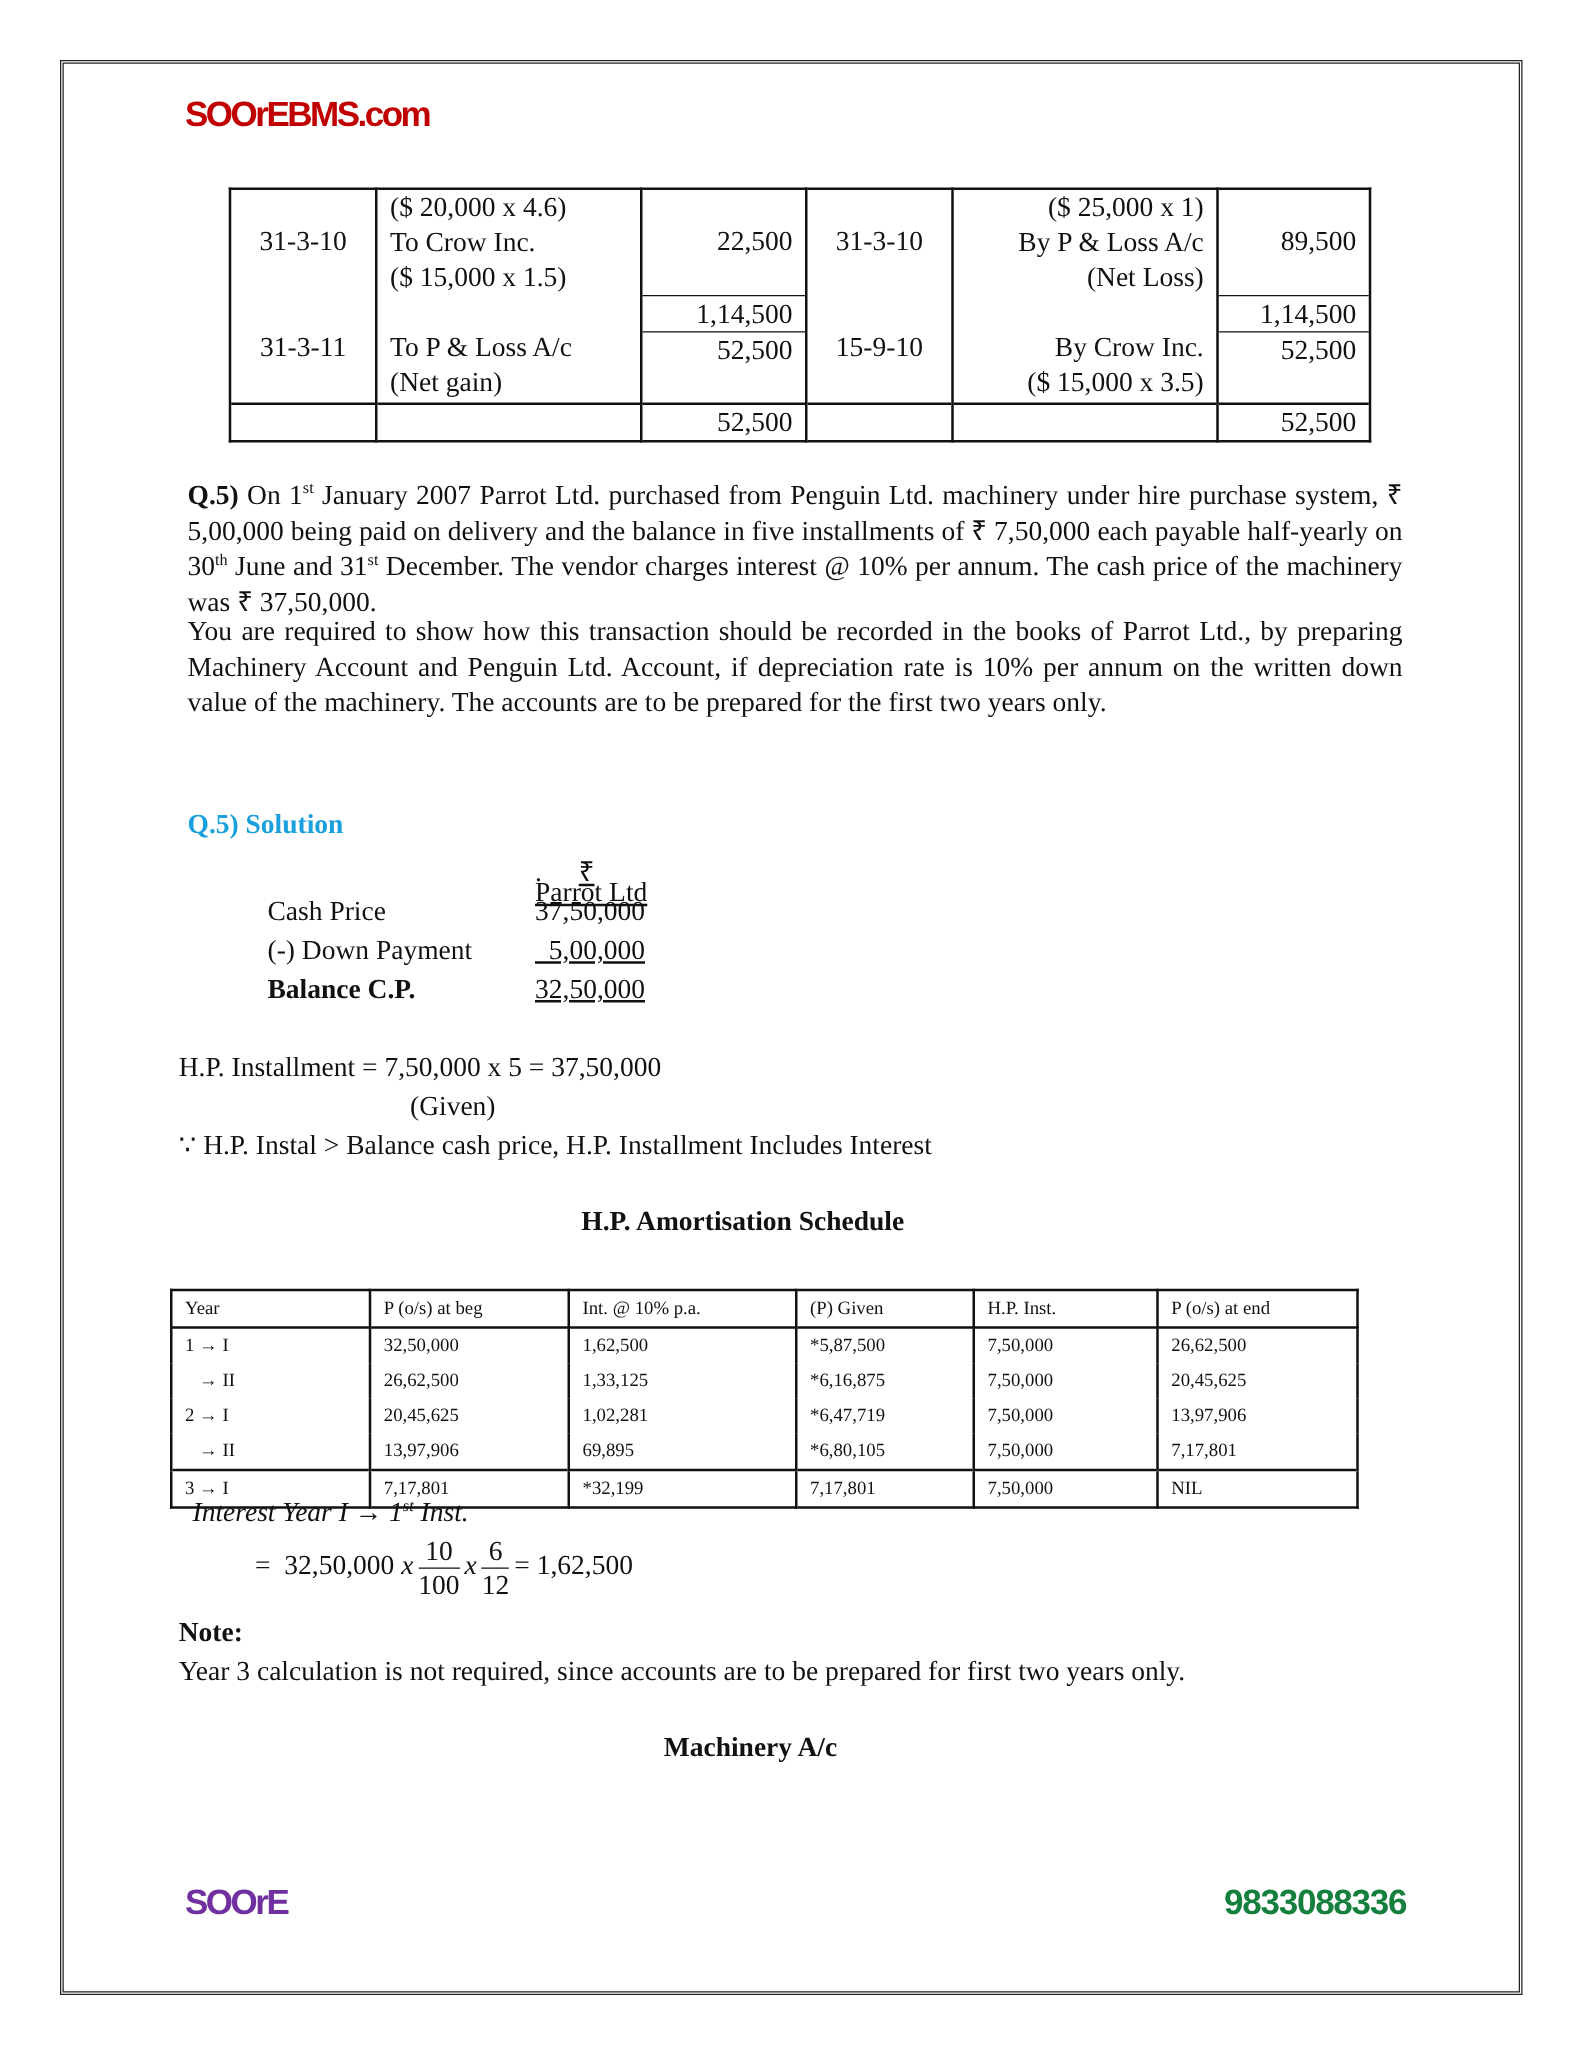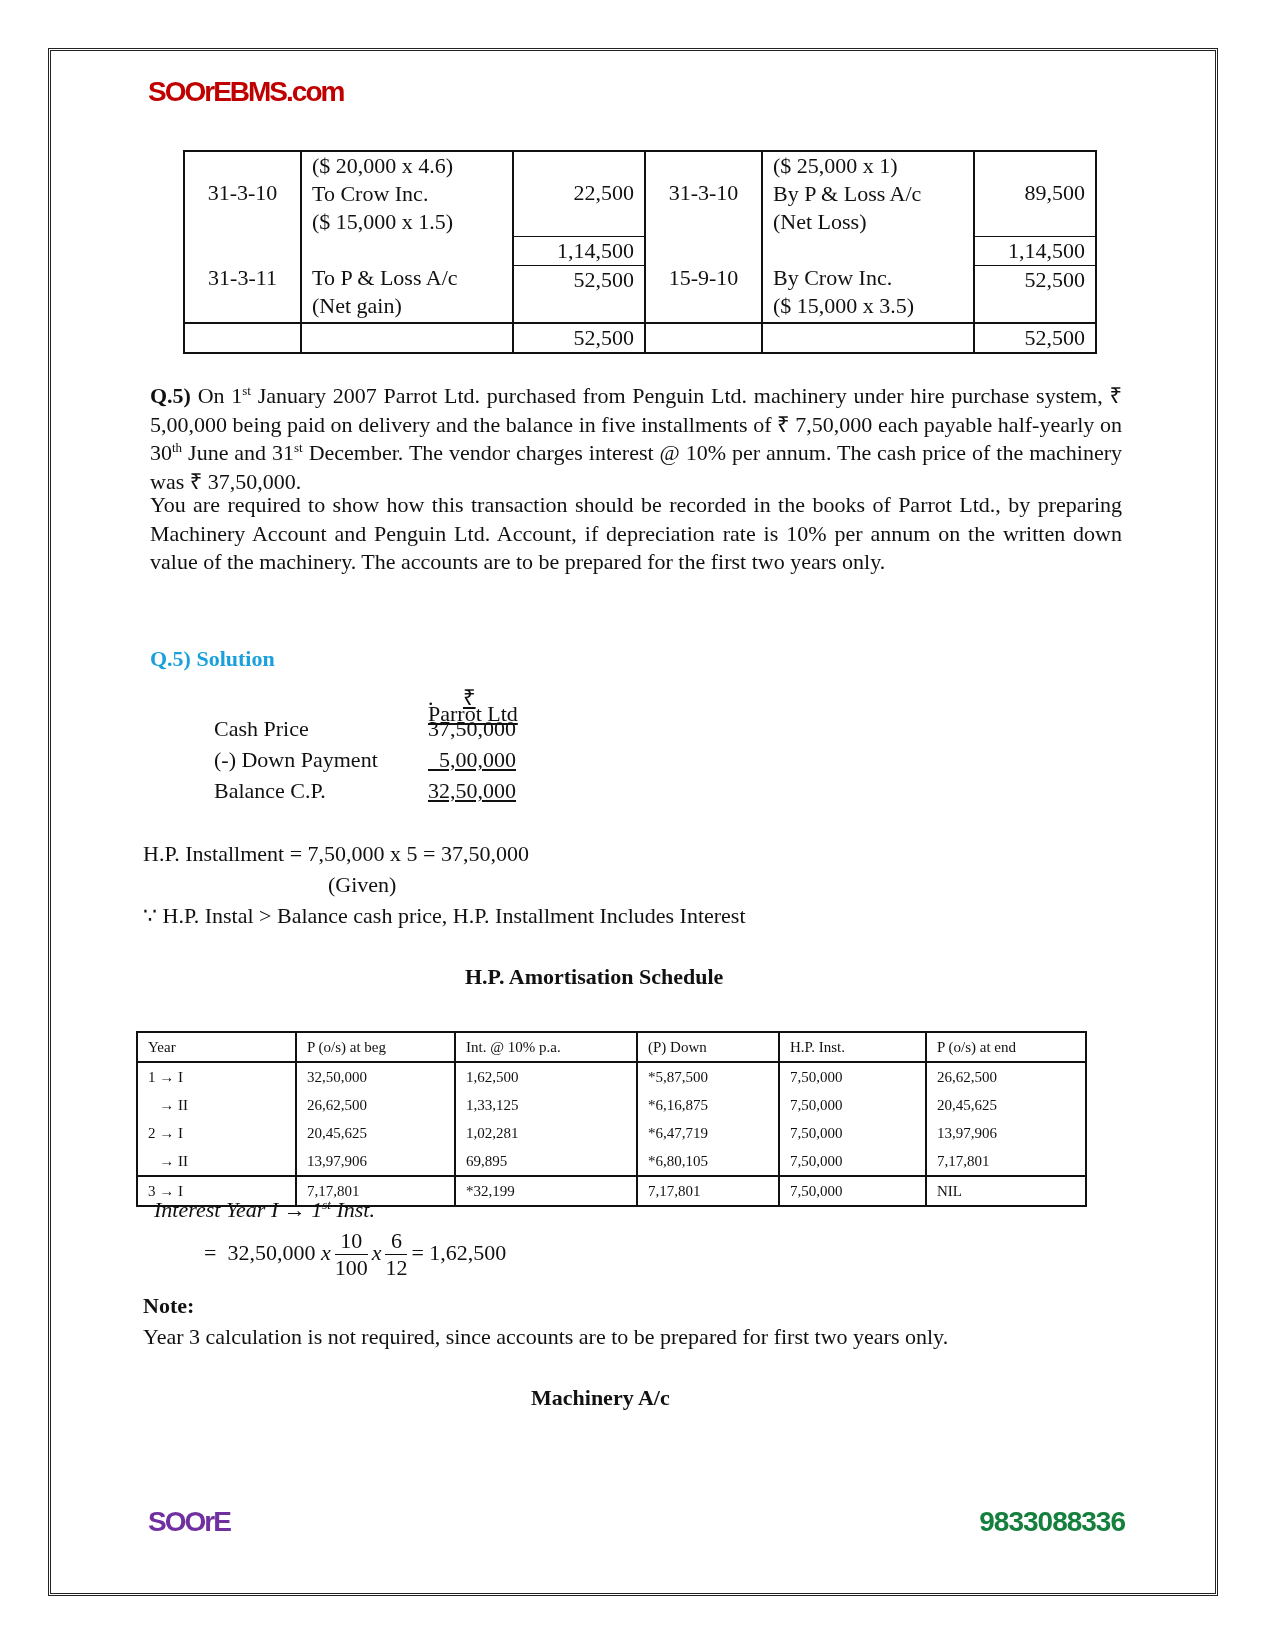--- a/index.html
+++ b/index.html
@@ -16,21 +16,21 @@
   
   table.ledger { position: absolute; left: 183px; top: 150px; border-collapse: collapse;
                  font-size: 22px; line-height: 28px; }
   table.ledger td { border-left: 2px solid #111; border-right: 2px solid #111; padding: 0 10px; vertical-align: top; }
   table.ledger tr.top td { border-top: 2px solid #111; }
   table.ledger tr.bottom td { border-top: 2px solid #111; border-bottom: 2px solid #111; }
   .c-date { width: 95px; text-align: center; }
   .c-part { width: 190px; }
   .c-amt  { width: 110px; text-align: right; }
   .c-date2{ width: 95px; text-align: center; }
-  .c-part2{ width: 190px; }
+  .c-part2{ width: 190px; text-align: right; }
   .c-amt2 { width: 100px; text-align: right; }
   .subline { border-top: 1.5px solid #111; border-bottom: 1.5px solid #111; margin: 0 -10px; padding: 0 10px; }
 
   .para { position: absolute; left: 150px; width: 972px; font-size: 22px; line-height: 28.5px; text-align: justify; }
   .para b { font-weight: bold; }
   sup { font-size: 13px; line-height: 0; vertical-align: super; }
   .sol-title { left: 150px; top: 646px; font-size: 22px; font-weight: bold; color: #1aa0dc; }
 
   .calc { font-size: 22px; line-height: 32px; }
   .u { text-decoration: underline; }
@@ -111,37 +111,37 @@
 
 <div class="abs calc u" style="left:428px; top:650px;margin-top:48px;">Parrot Ltd</div>
 <div class="abs calc" style="left:428px; top:682px;">
   <span>.</span>
   <span class="u" style="margin-left:24px">₹</span>
 </div>
 <div class="abs calc" style="left:214px; top:713px;text-align:right;">Cash Price</div>
 <div class="abs calc" style="left:428px; top:713px;">37,50,000</div>
 <div class="abs calc" style="left:214px; top:744px;">(-) Down Payment</div>
 <div class="abs calc u" style="left:428px; top:744px; white-space:pre;">  5,00,000</div>
-<div class="abs calc" style="left:214px; top:775px;">Balance C.P.</div>
+<div class="abs calc" style="left:214px; top:775px;font-weight:bold;">Balance C.P.</div>
 <div class="abs calc u" style="left:428px; top:775px;">32,50,000</div>
 
 <div class="abs calc" style="left:143px; top:838px;">H.P. Installment = 7,50,000 x 5 = 37,50,000</div>
 <div class="abs calc" style="left:328px; top:869px;">(Given)</div>
 <div class="abs calc" style="left:143px; top:900px;">
   <span>∵</span><span> H.P. Instal &gt; Balance cash price, H.P. Installment Includes Interest</span>
 </div>
 
 <div class="abs title-bold" style="left:465px; top:964px;">H.P. Amortisation Schedule</div>
 <table class="amort">
   <tbody>
       <tr class="head">
     <td style="width:137px">Year</td>
     <td style="width:137px">P (o/s) at beg</td>
     <td style="width:160px">Int. @ 10% p.a.</td>
-    <td style="width:120px">(P) Down</td>
+    <td style="width:120px">(P) Given</td>
     <td style="width:125px">H.P. Inst.</td>
     <td style="width:138px">P (o/s) at end</td>
   </tr>
   <tr>
     <td>1 → I</td>
     <td>32,50,000</td>
     <td>1,62,500</td>
     <td>*5,87,500</td>
     <td>7,50,000</td>
     <td>26,62,500</td>

